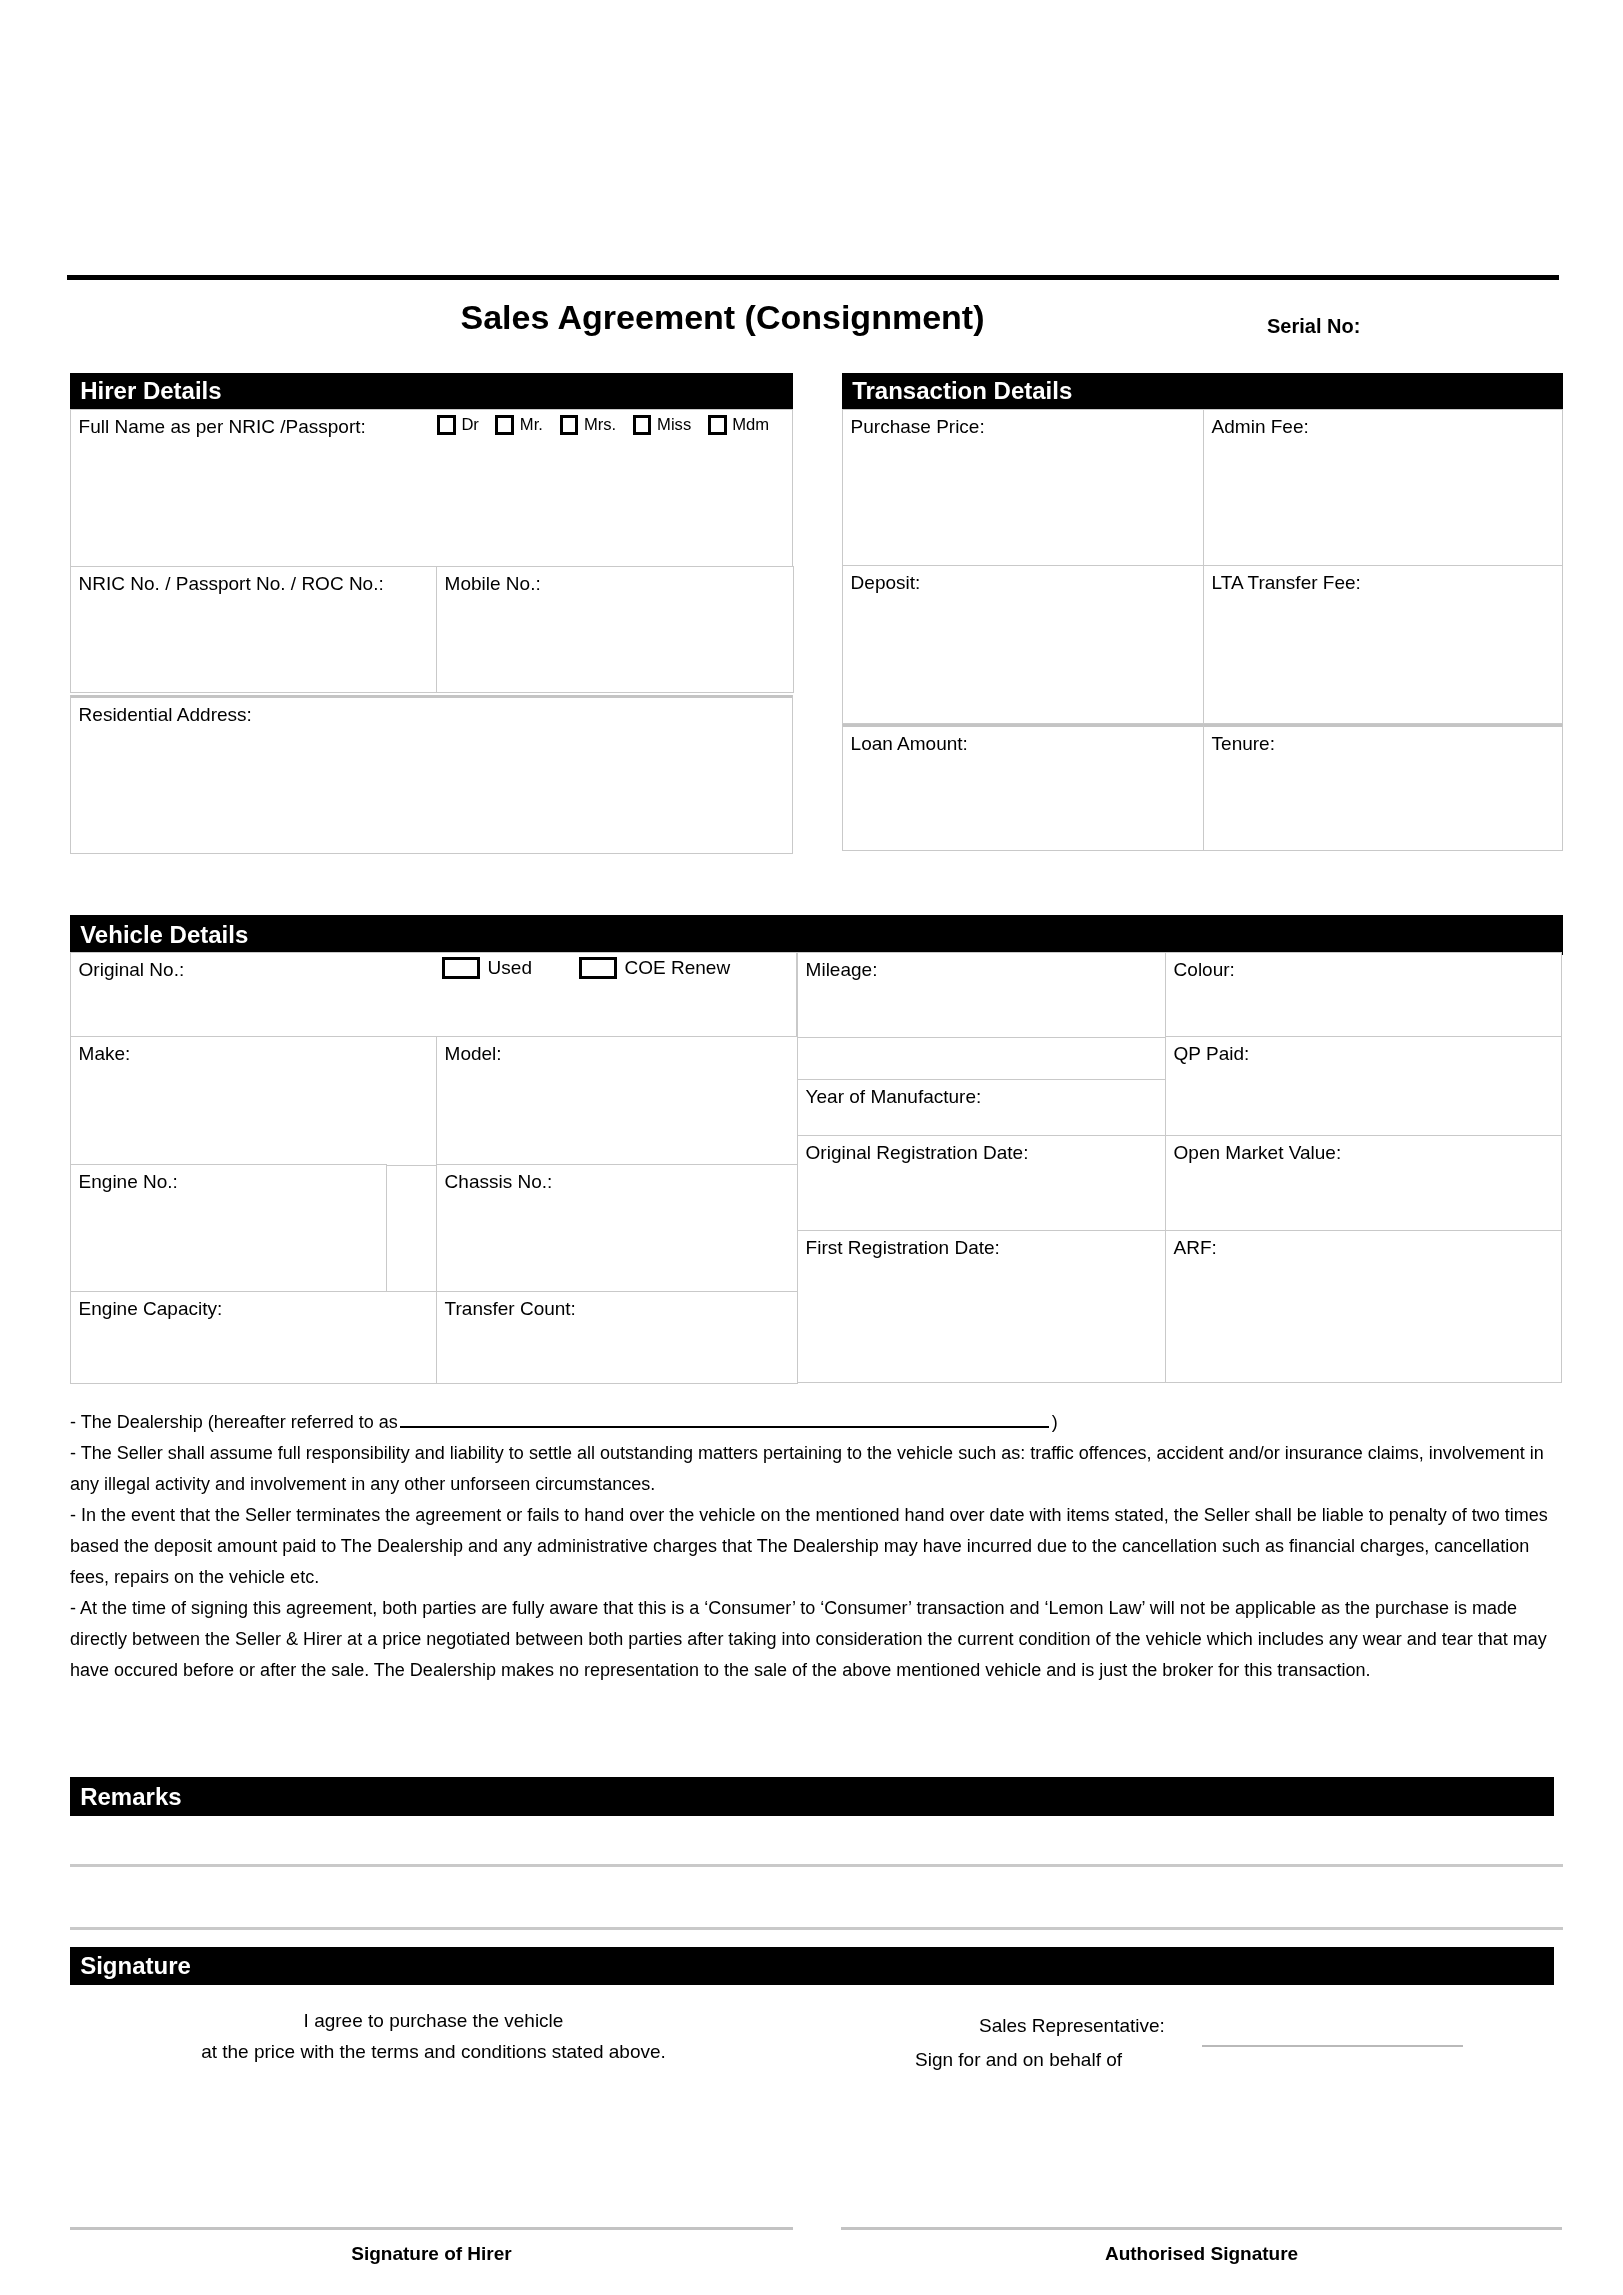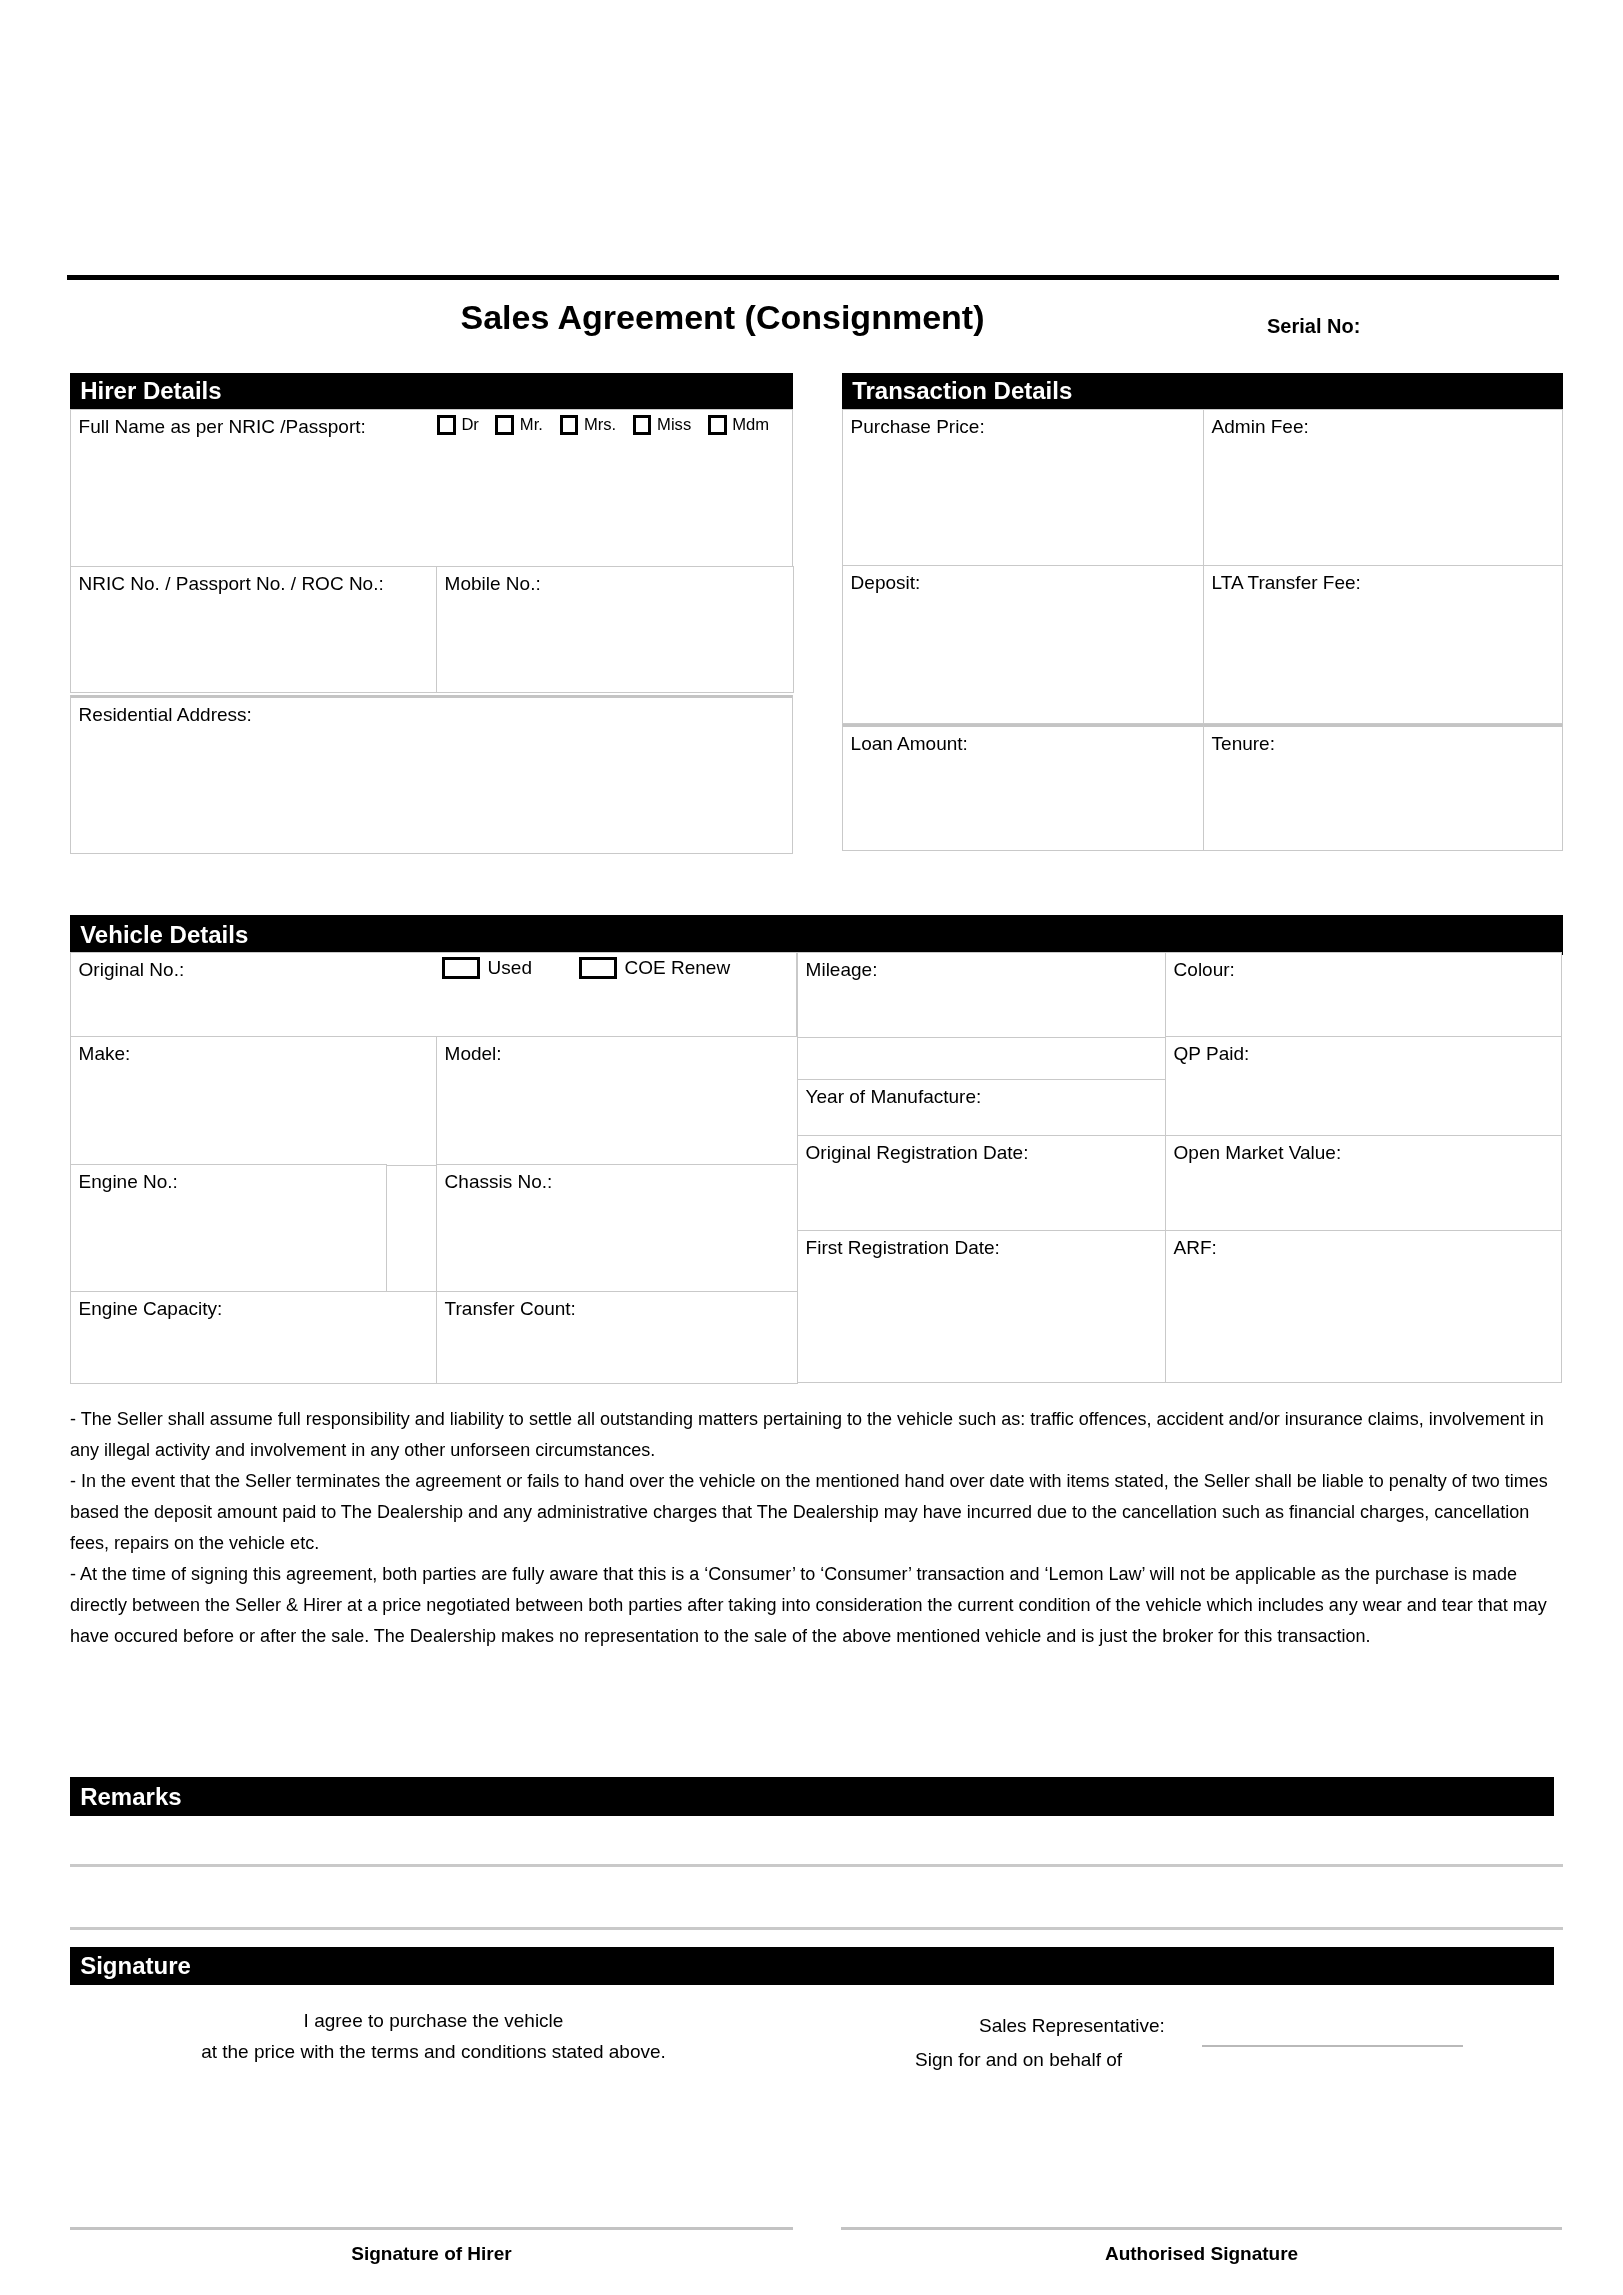--- a/index.html
+++ b/index.html
@@ -144,20 +144,21 @@
   <span>Open Market Value:</span>
 </div>
 <div class="abs cell" style="left:797px;top:1230px;width:370px;height:153px;">
   <span>First Registration Date:</span>
 </div>
 <div class="abs cell" style="left:1165px;top:1230px;width:397px;height:153px;">
   <span>ARF:</span>
 </div>
 
 <div class="abs terms" style="left:70px;top:1404px;width:1493px;">
+  <p><span>- The Dealership (hereafter referred to as</span><span class="blankline"></span><span>)</span></p>
   <p>- The Seller shall assume full responsibility and liability to settle all outstanding matters pertaining to the vehicle such as: traffic offences, accident and/or insurance claims, involvement in any illegal activity and involvement in any other unforseen circumstances.</p>
   <p>- In the event that the Seller terminates the agreement or fails to hand over the vehicle on the mentioned hand over date with items stated, the Seller shall be liable to penalty of two times based the deposit amount paid to The Dealership and any administrative charges that The Dealership may have incurred due to the cancellation such as financial charges, cancellation fees, repairs on the vehicle etc.</p>
   <p>- At the time of signing this agreement, both parties are fully aware that this is a ‘Consumer’ to ‘Consumer’ transaction and ‘Lemon Law’ will not be applicable as the purchase is made directly between the Seller &amp; Hirer at a price negotiated between both parties after taking into consideration the current condition of the vehicle which includes any wear and tear that may have occured before or after the sale. The Dealership makes no representation to the sale of the above mentioned vehicle and is just the broker for this transaction.</p>
 </div>
 
 <div class="abs bar" style="left:70px;top:1777px;width:1484px;height:39px;">Remarks</div>
 <div class="abs grayline" style="left:70px;top:1864px;width:1493px;"></div>
 <div class="abs grayline" style="left:70px;top:1927px;width:1493px;"></div>
 
 <div class="abs bar" style="left:70px;top:1947px;width:1484px;height:38px;">Signature</div>

